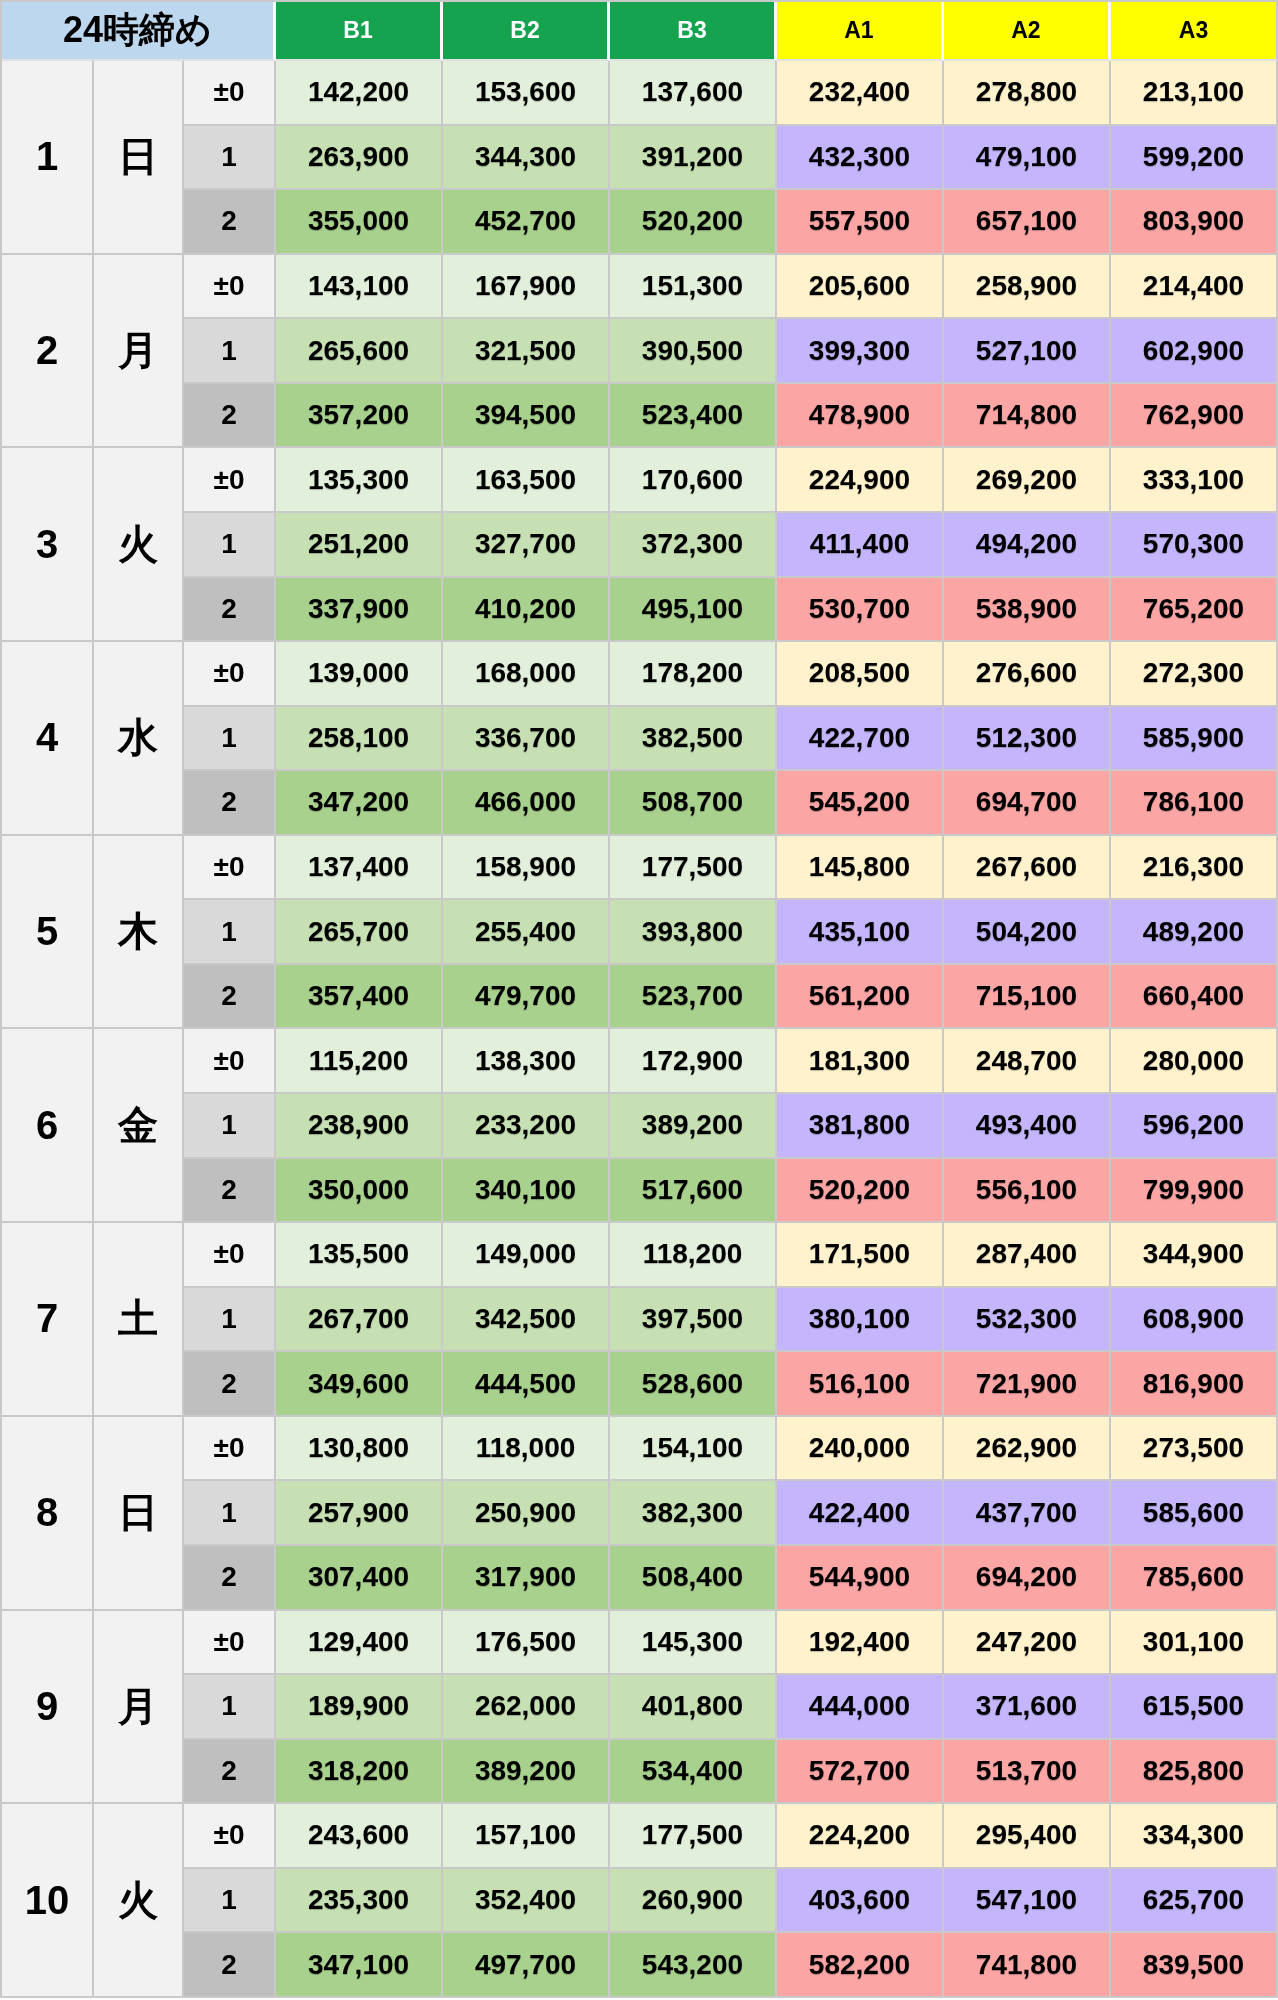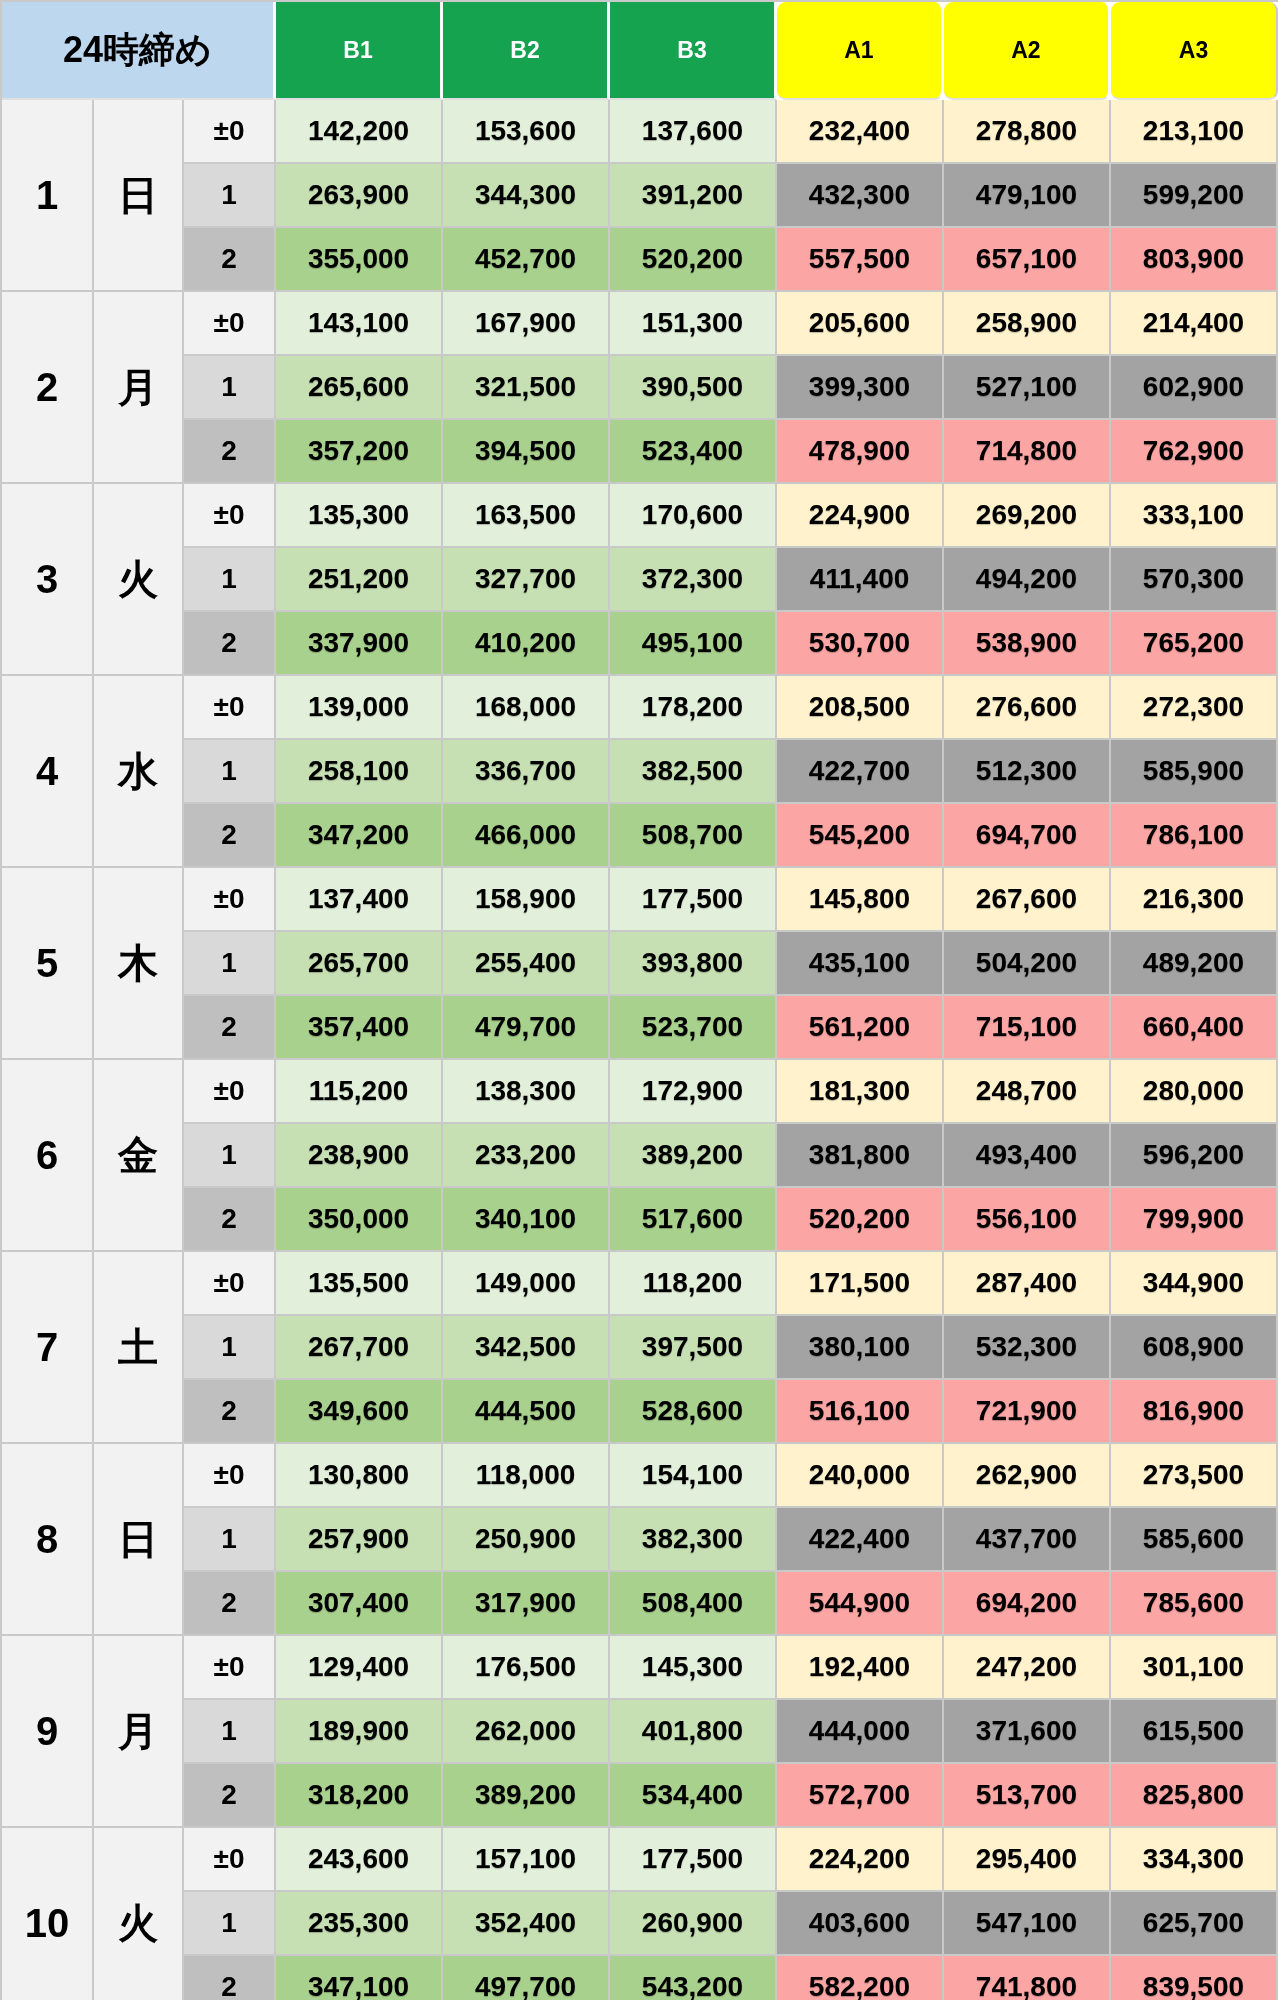--- a/index.html
+++ b/index.html
@@ -19,21 +19,21 @@
     table-layout: fixed;
     border-collapse: separate;
     border-spacing: 0;
     border-top: 2px solid #c9c9c9;
     border-left: 2px solid #c9c9c9;
   }
   col.c-daynum  { width: 92px; }
   col.c-dayname { width: 90px; }
   col.c-sublab  { width: 92px; }
 
-  tr.header-row { height: 98px; margin-left: 28px; }
+  tr.header-row { height: 59px; margin-left: 28px; }
   tr.data-row   { height: 64px; }
 
   th, td {
     border-right: 2px solid #c9c9c9;
     border-bottom: 2px solid #c9c9c9;
     text-align: center;
     vertical-align: middle;
     padding: 0;
     color: #000000;
     overflow: hidden;
@@ -48,21 +48,21 @@
     border-right: 3px solid #fafafa;
     border-bottom: 2px solid #e0e0e0;
   }
   th.hdr {
     font-size: 23px;
     font-weight: 700;
     border-right: 3px solid #fafafa;
     border-bottom: 2px solid #e0e0e0;
   }
   th.hdr.b { background: #15A350; color: #ffffff; }
-  th.hdr.a { background: #FFFF00; color: #000000; border-radius: 9px; }
+  th.hdr.a { background: #FFFF00; color: #000000; }
   th.hdr:last-child { border-right: 2px solid #c9c9c9; }
 
   
   td.daynum, td.dayname {
     background: #F2F2F2;
     font-size: 40px;
     font-weight: 700;
   }
   td.sublab {
     font-size: 28px;
@@ -75,21 +75,21 @@
   
   td.val {
     font-size: 28px;
     font-weight: 700;
     text-shadow: 0 1px 1px rgba(0,0,0,0.25);
   }
   td.val.g0 { background: #E2EFDA; }
   td.val.g1 { background: #C6E0B4; }
   td.val.g2 { background: #A9D18E; }
   td.val.y0 { background: #FFF2CC; margin-top: 28px; }
-  td.val.y1 { background: #a3a3a3; }
+  td.val.y1 { background: #c4b5fd; }
   td.val.y2 { background: #fca5a5; }
 </style>
 </head>
 <body>
 
 <table class="sheet">
   <colgroup>
     <col class="c-daynum">
     <col class="c-dayname">
     <col class="c-sublab">

